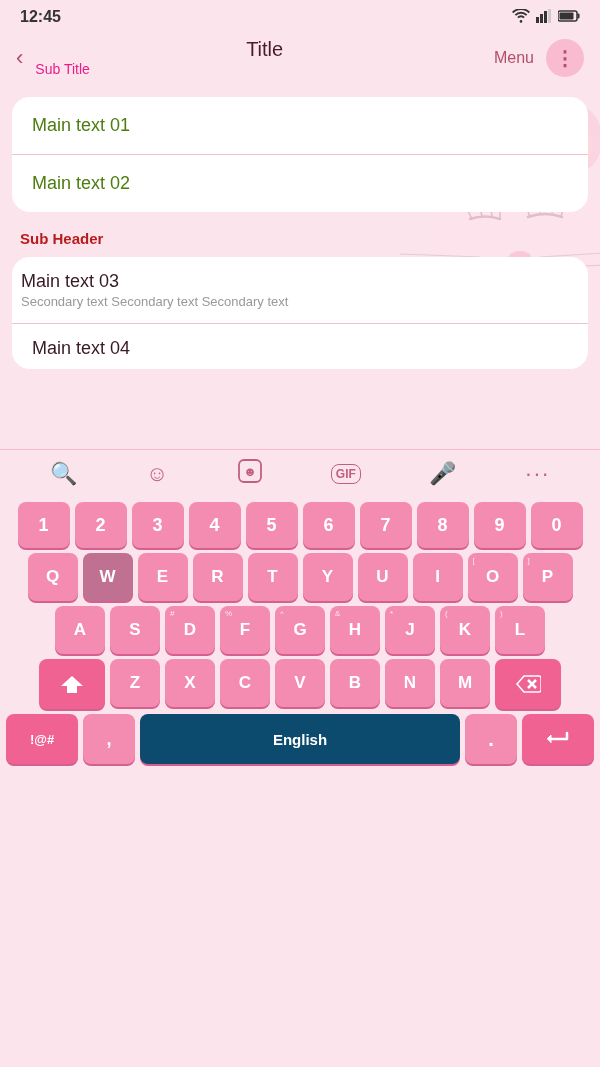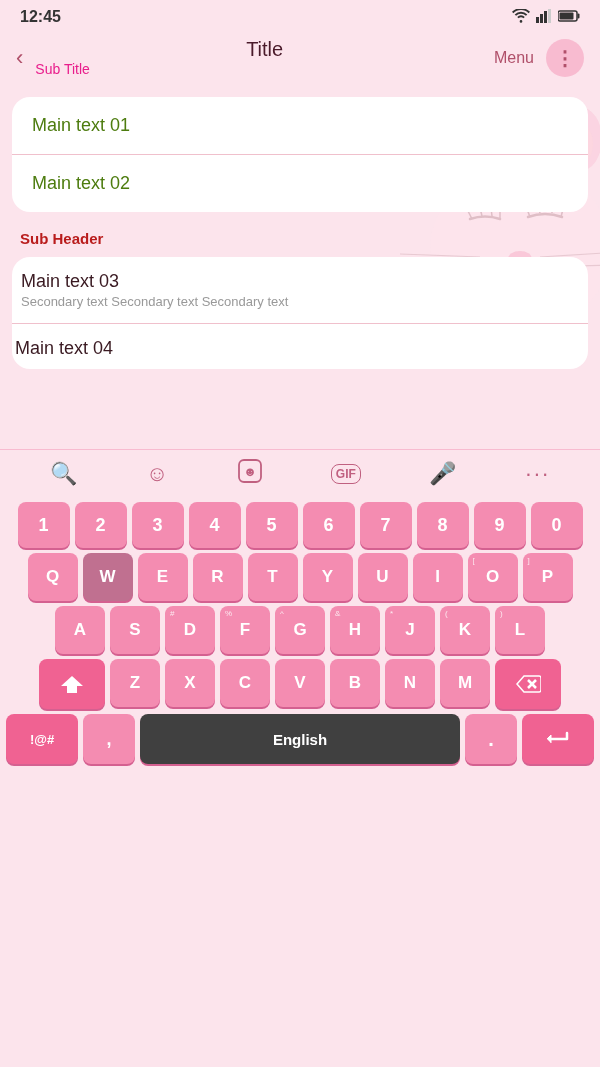--- a/index.html
+++ b/index.html
@@ -123,21 +123,21 @@
       z-index: 1;
     }
     .list-item-with-secondary {
       padding: 14px 9px;
       border-bottom: 1px solid #f0c0cc;
     }
     .main-text { font-size: 18px; color: #3a1a22; }
     .secondary-text { font-size: 13px; color: #999; margin-top: 2px; }
 
     .list-item-partial {
-      padding: 14px 3px 10px;
+      padding: 14px 20px 10px;
       font-size: 18px;
       color: #3a1a22;
     }
 
     
     .keyboard-toolbar {
       display: flex;
       align-items: center;
       justify-content: space-around;
       background: #fce4ec;
@@ -213,21 +213,21 @@
     }
     .comma-key {
       width: 52px;
       height: 50px;
       font-size: 18px;
     }
     .space-key {
       flex: 1;
       height: 50px;
       font-size: 15px;
-      background: #404040;
+      background: #0c4a6e;
     }
     .period-key {
       width: 52px;
       height: 50px;
       font-size: 20px;
     }
     .enter-key {
       width: 72px;
       height: 50px;
       background: #f06292;

